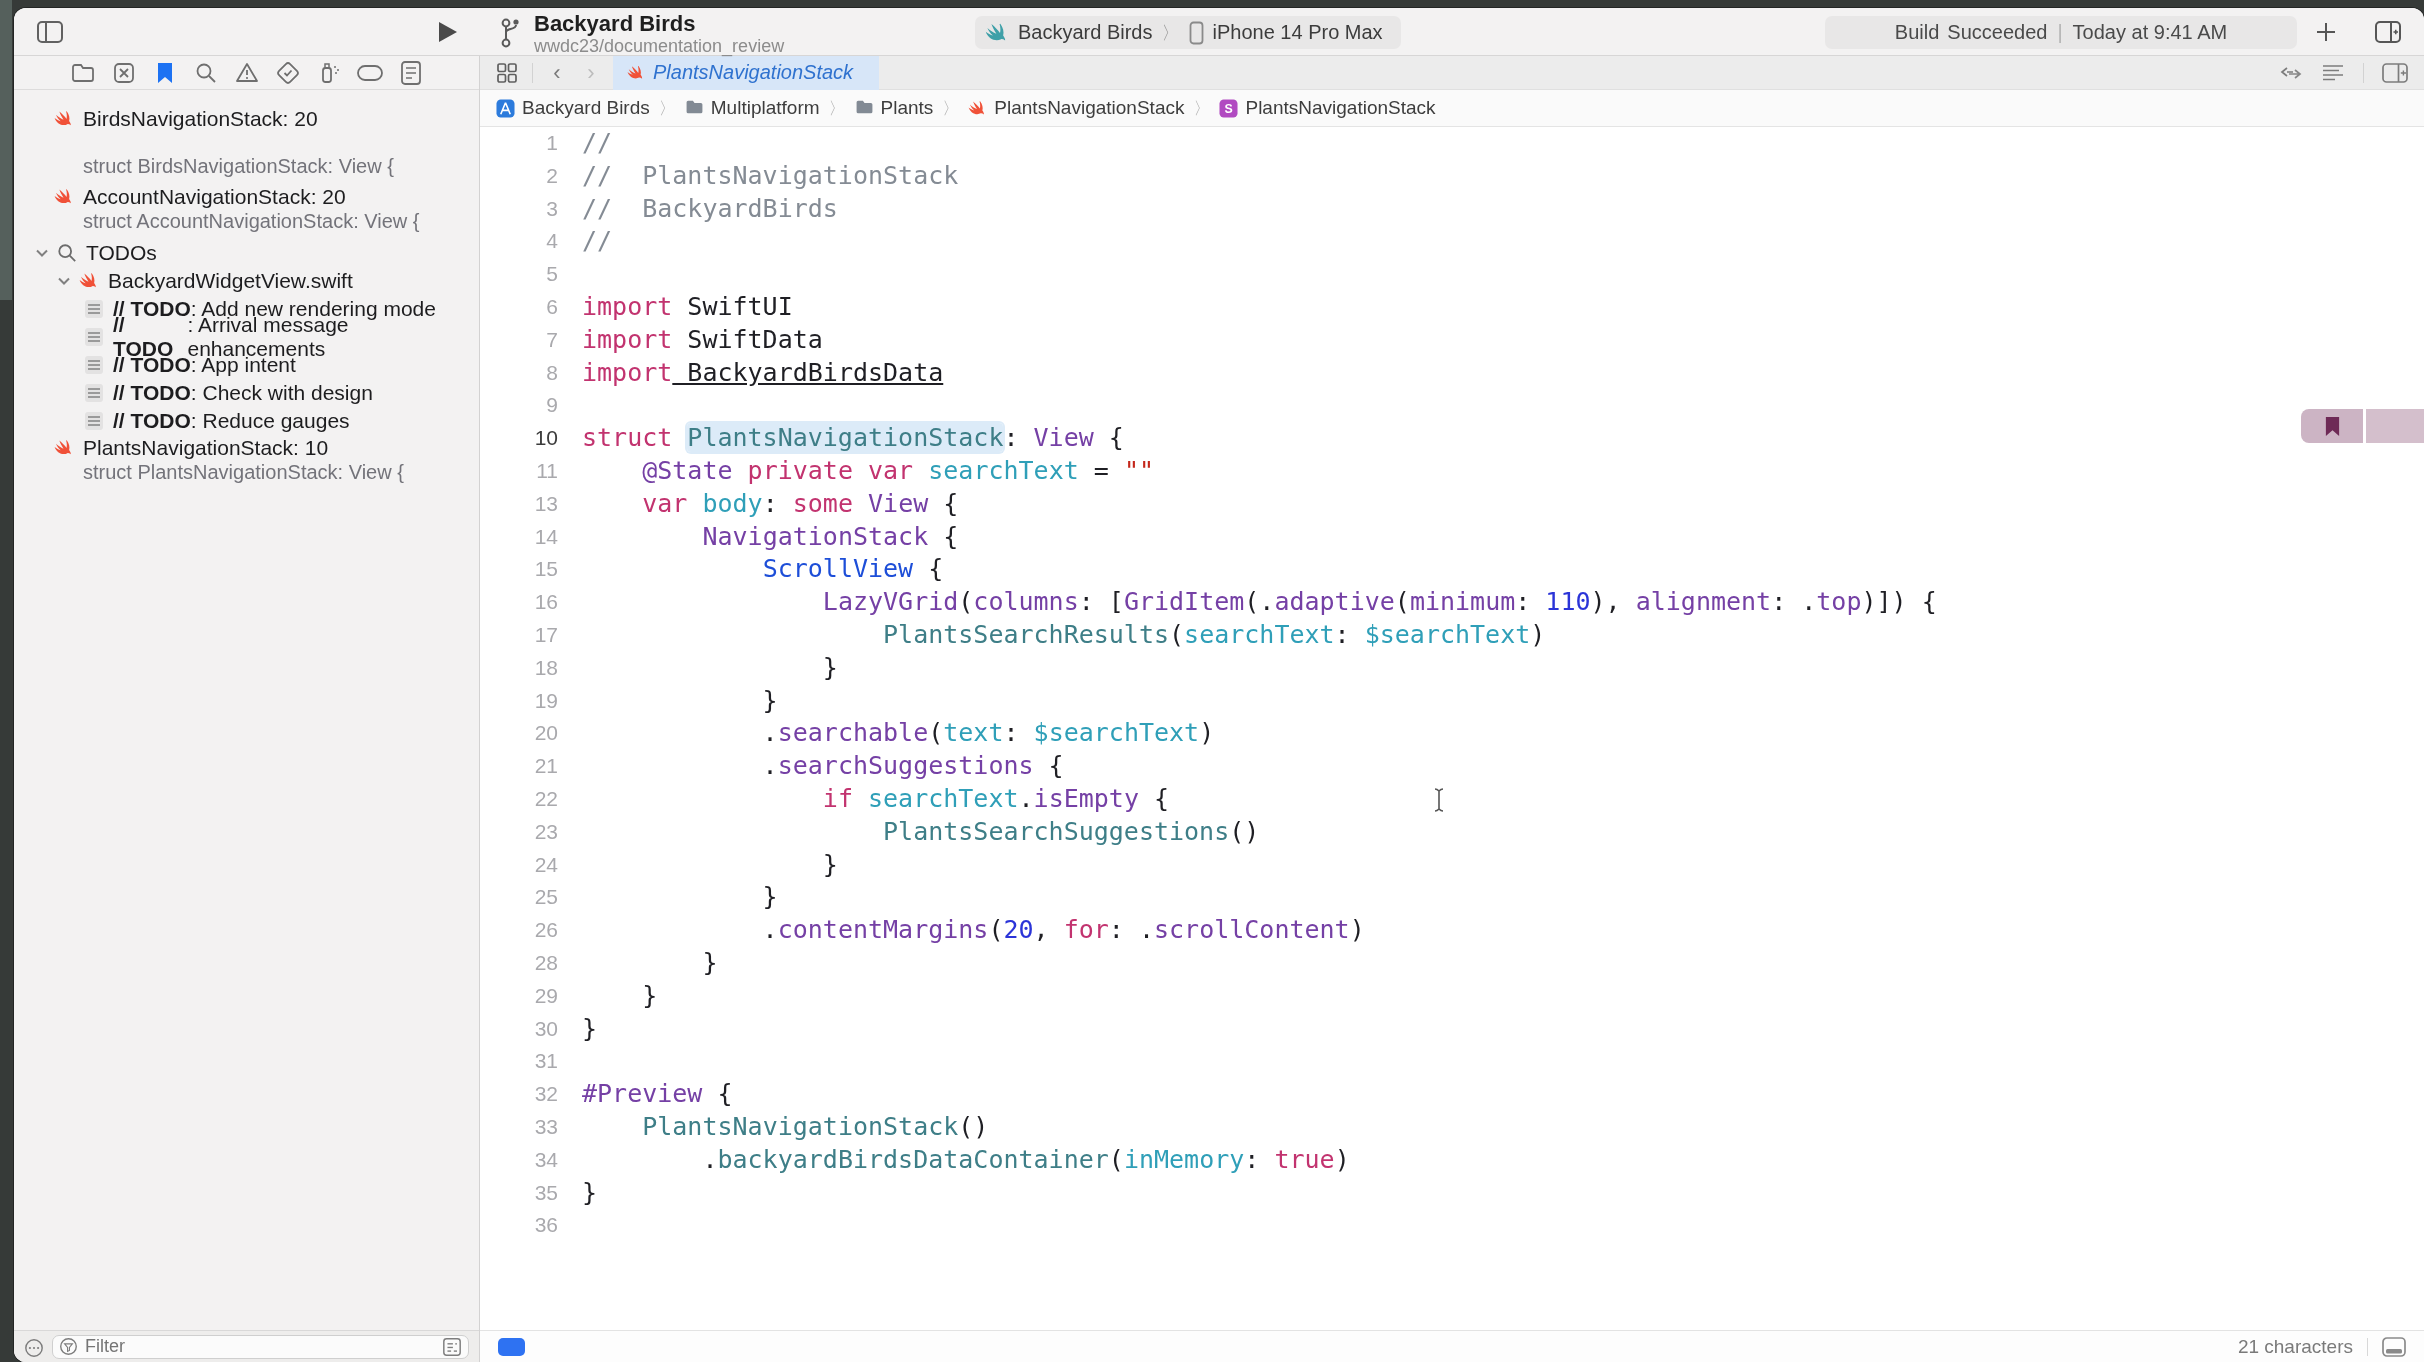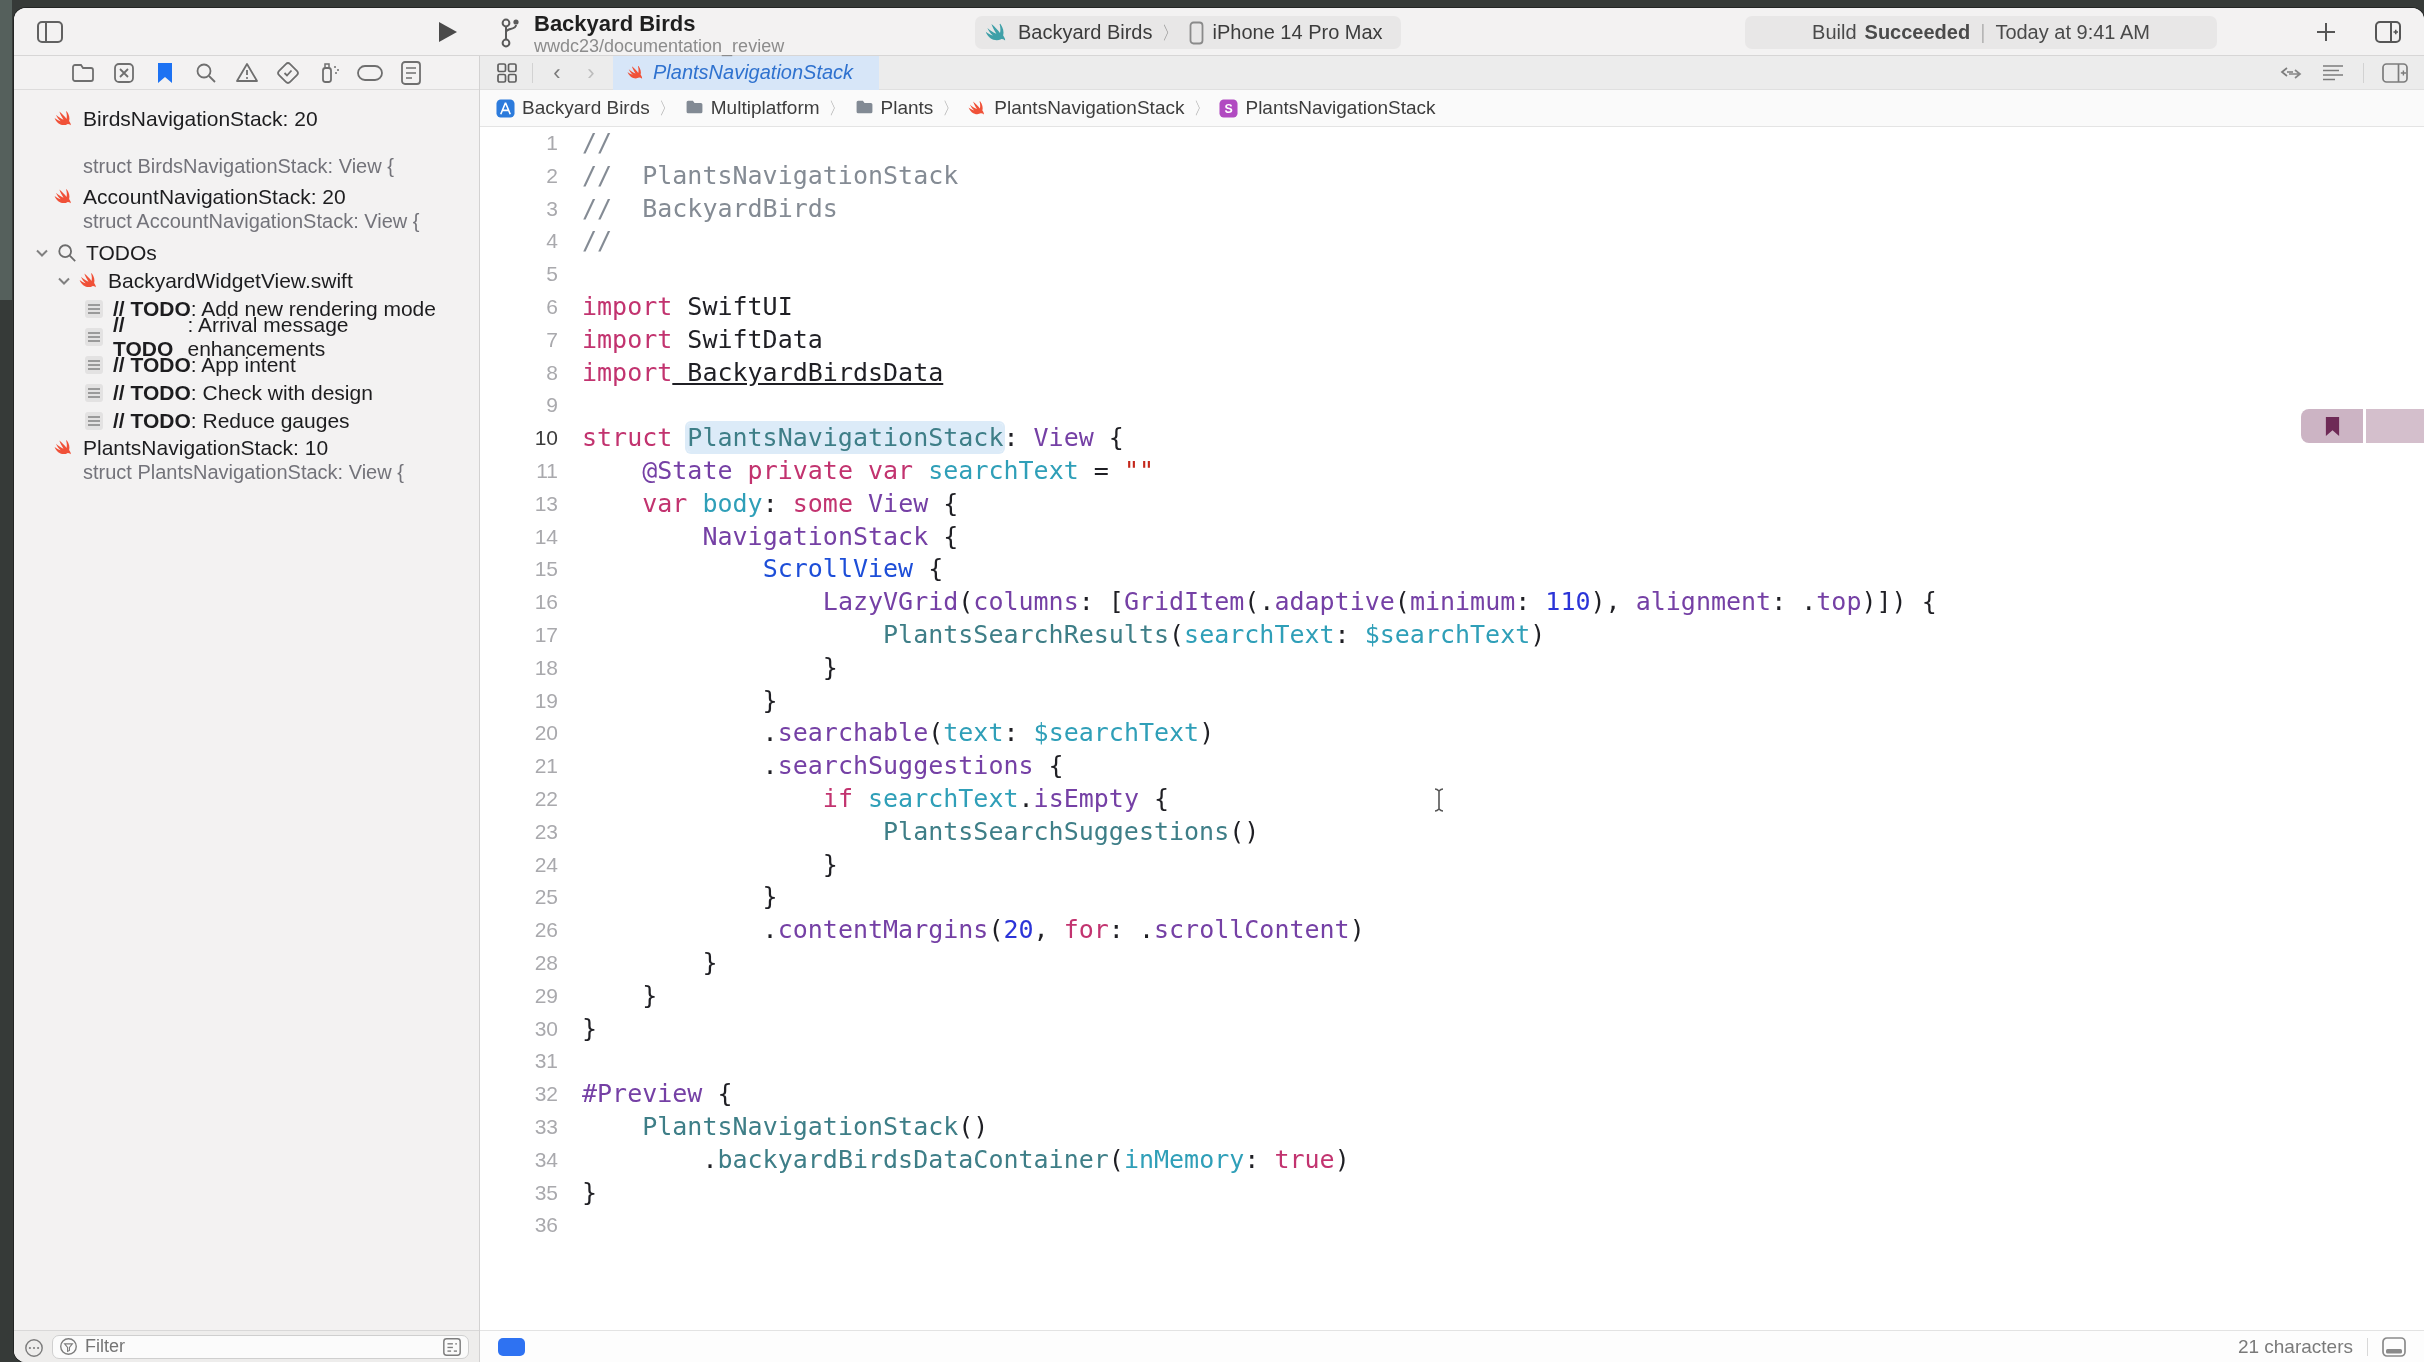--- a/index.html
+++ b/index.html
@@ -22,21 +22,21 @@
   .tb-icon svg { display:block; }
   .sidebar-toggle { left:22px; }
   .run-btn { left:420px; }
   .title-block { position:absolute; left:484px; top:3px; display:flex; align-items:center; gap:10px; }
   .branch-icon { width:26px; height:36px; color:#5a5a5a; }
   .tb-titles { display:flex; flex-direction:column; }
   .tb-title { font-size:22px; font-weight:bold; color:#1f1f1f; line-height:25px; }
   .tb-sub { font-size:18px; color:#8c8c8c; line-height:20px; }
   .chip { position:absolute; top:8px; height:33px; background:#e8e7e7; border-radius:7px; display:flex; align-items:center; font-size:20px; color:#3c3c3c; }
   .scheme-chip { left:961px; padding:0 18px 0 10px; gap:9px; }
-  .status-chip { left:1731px; width:472px; justify-content:center; gap:8px; color:#4a4a4a; }
+  .status-chip { left:1811px; width:472px; justify-content:center; gap:8px; color:#4a4a4a; }
   .chip .sep { color:#b4b4b4; font-weight:normal; padding:0 2px; }
   .chip .chev { color:#9a9a9a; font-size:18px; }
   .bird-ic { width:24px; height:24px; }
   .iphone-ic { width:15px; height:24px; color:#8a8a8a; }
   .tb-right { position:absolute; right:22px; top:10px; display:flex; gap:34px; color:#565656; }
   .tb-right .tbr { width:28px; height:28px; display:flex; align-items:center; justify-content:center; }
 
   
   .main { flex:1; display:flex; min-height:0; }
   .sidebar { width:466px; flex:0 0 466px; background:#f3f2f2; border-right:1px solid #d3d2d2; display:flex; flex-direction:column; }
@@ -142,21 +142,21 @@
       <span class="iphone-ic">
         <svg width="15" height="24" viewBox="0 0 15 24">
             <rect x="1.5" y="1.5" width="12" height="21" rx="3" fill="none" stroke="currentColor" stroke-width="1.8"></rect>
           </svg>
       </span>
       <span>iPhone 14 Pro Max</span>
     </div>
 
     <div class="chip status-chip">
       <span>Build</span>
-      <span style="font-weight:bold">Succeeded</span>
+      <span style="font-weight:normal">Succeeded</span>
       <span class="sep">|</span>
       <span>Today at 9:41 AM</span>
     </div>
 
     <div class="tb-right">
       <span class="tbr">
         <svg width="22" height="22" viewBox="0 0 22 22">
             <path d="M11 2 V20 M2 11 H20" stroke="currentColor" stroke-width="2" fill="none"></path>
           </svg>
       </span>

